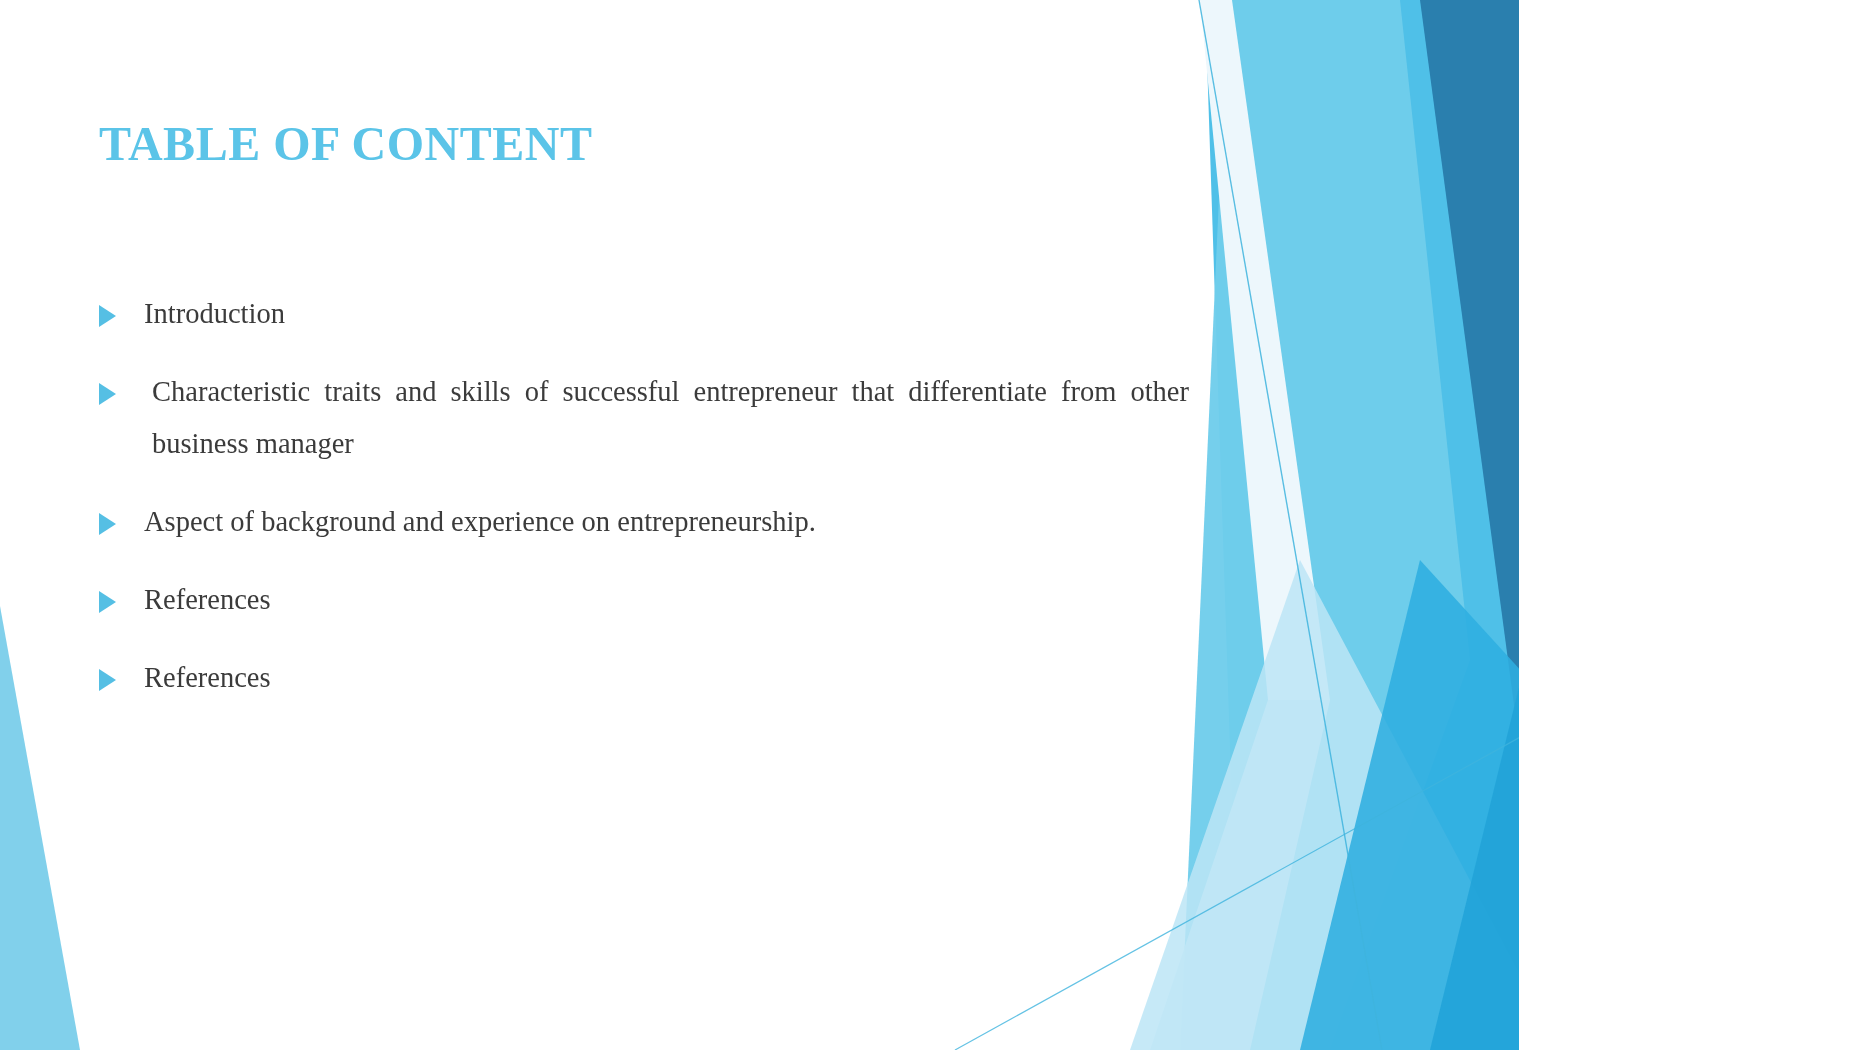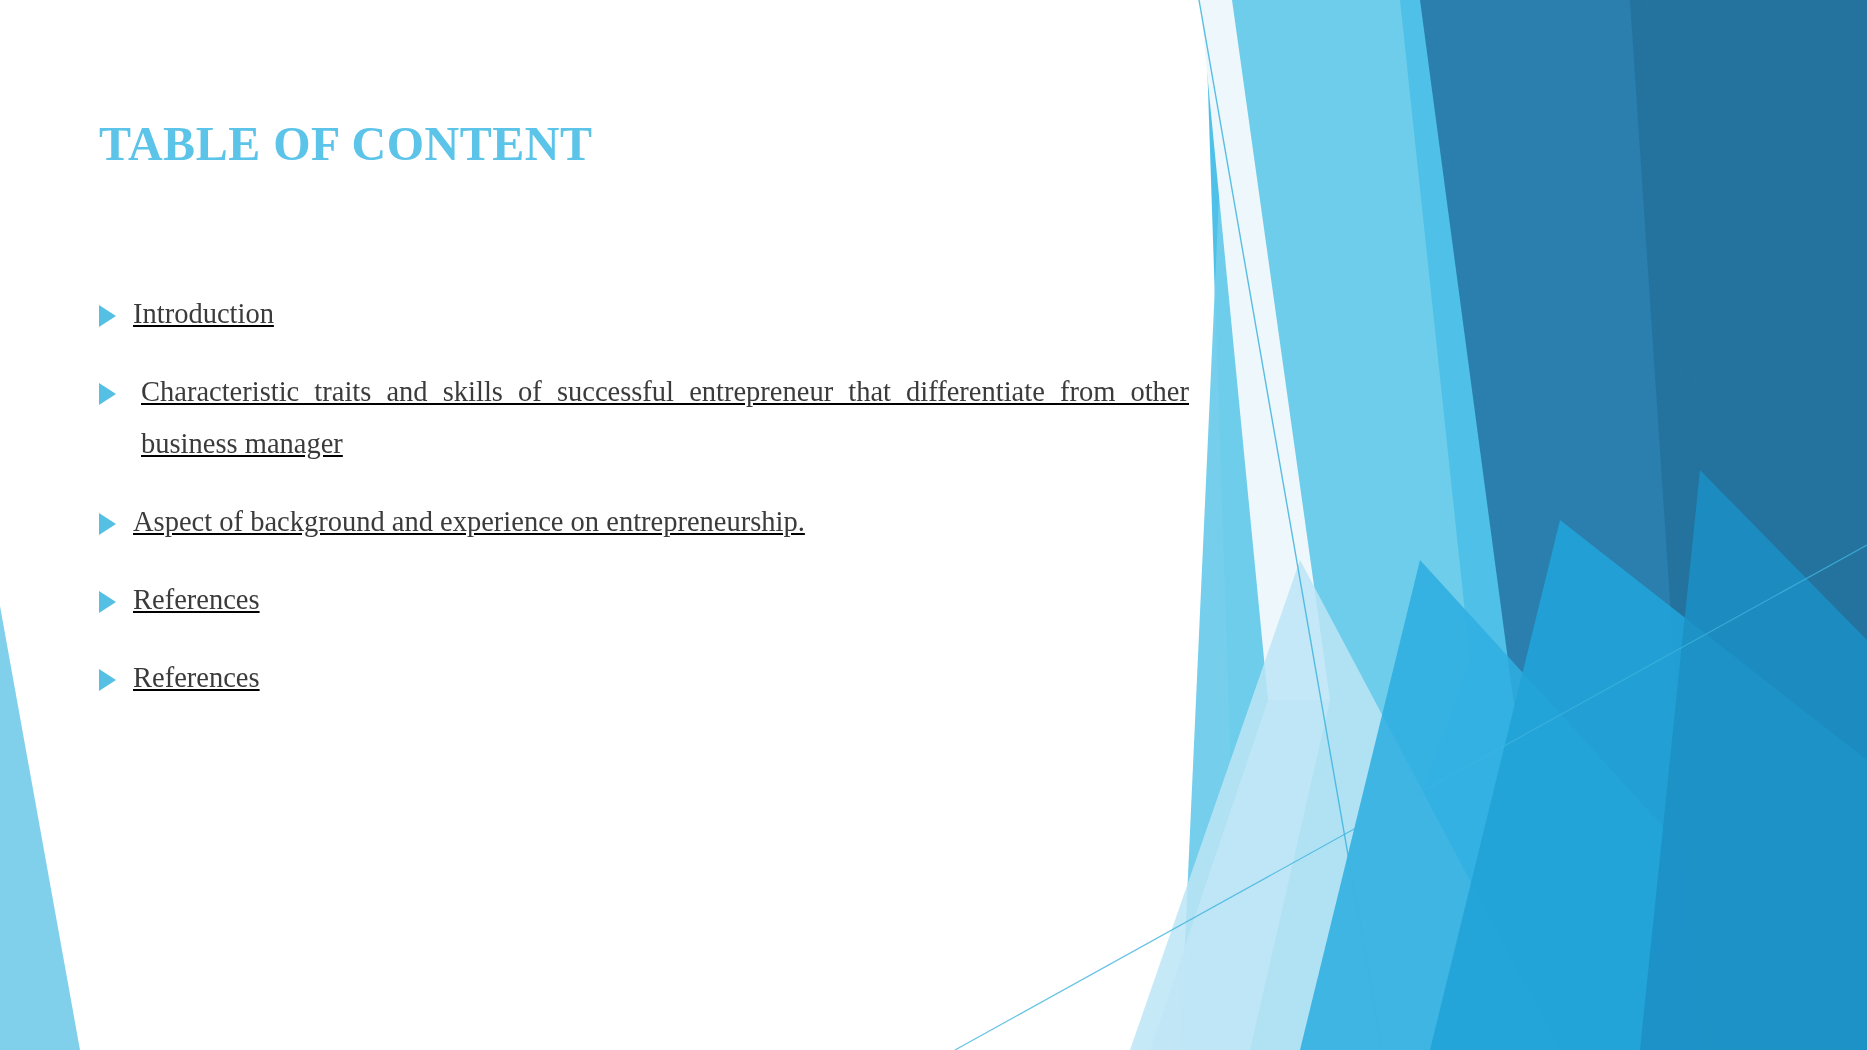--- a/index.html
+++ b/index.html
@@ -2,21 +2,21 @@
 <html><head>
 <meta charset="utf-8">
 <style>
   html, body {
     margin: 0;
     padding: 0;
     background: #ffffff;
   }
   #slide {
     position: relative;
-    width: 1867px;
+    width: 1519px;
     height: 1050px;
     background: #ffffff;
     overflow: hidden;
     font-family: "Liberation Serif", "DejaVu Serif", serif;
   }
   #bg-art {
     position: absolute;
     inset: 0;
     width: 1867px;
     height: 1050px;
@@ -38,23 +38,22 @@
   }
   #bullet-list {
     position: absolute;
     left: 99px;
     top: 288px;
     width: 1090px;
   }
   .bullet-row {
     position: relative;
     display: block;
-    padding-left: 34px;
+    padding-left: 45px;
     margin-bottom: 26px;
-    text-decoration: underline;
   }
   .bullet-marker {
     position: absolute;
     left: 0;
     top: 17px;
     width: 0;
     height: 0;
     border-top: 11px solid transparent;
     border-bottom: 11px solid transparent;
     border-left: 17px solid #55BFE4;

